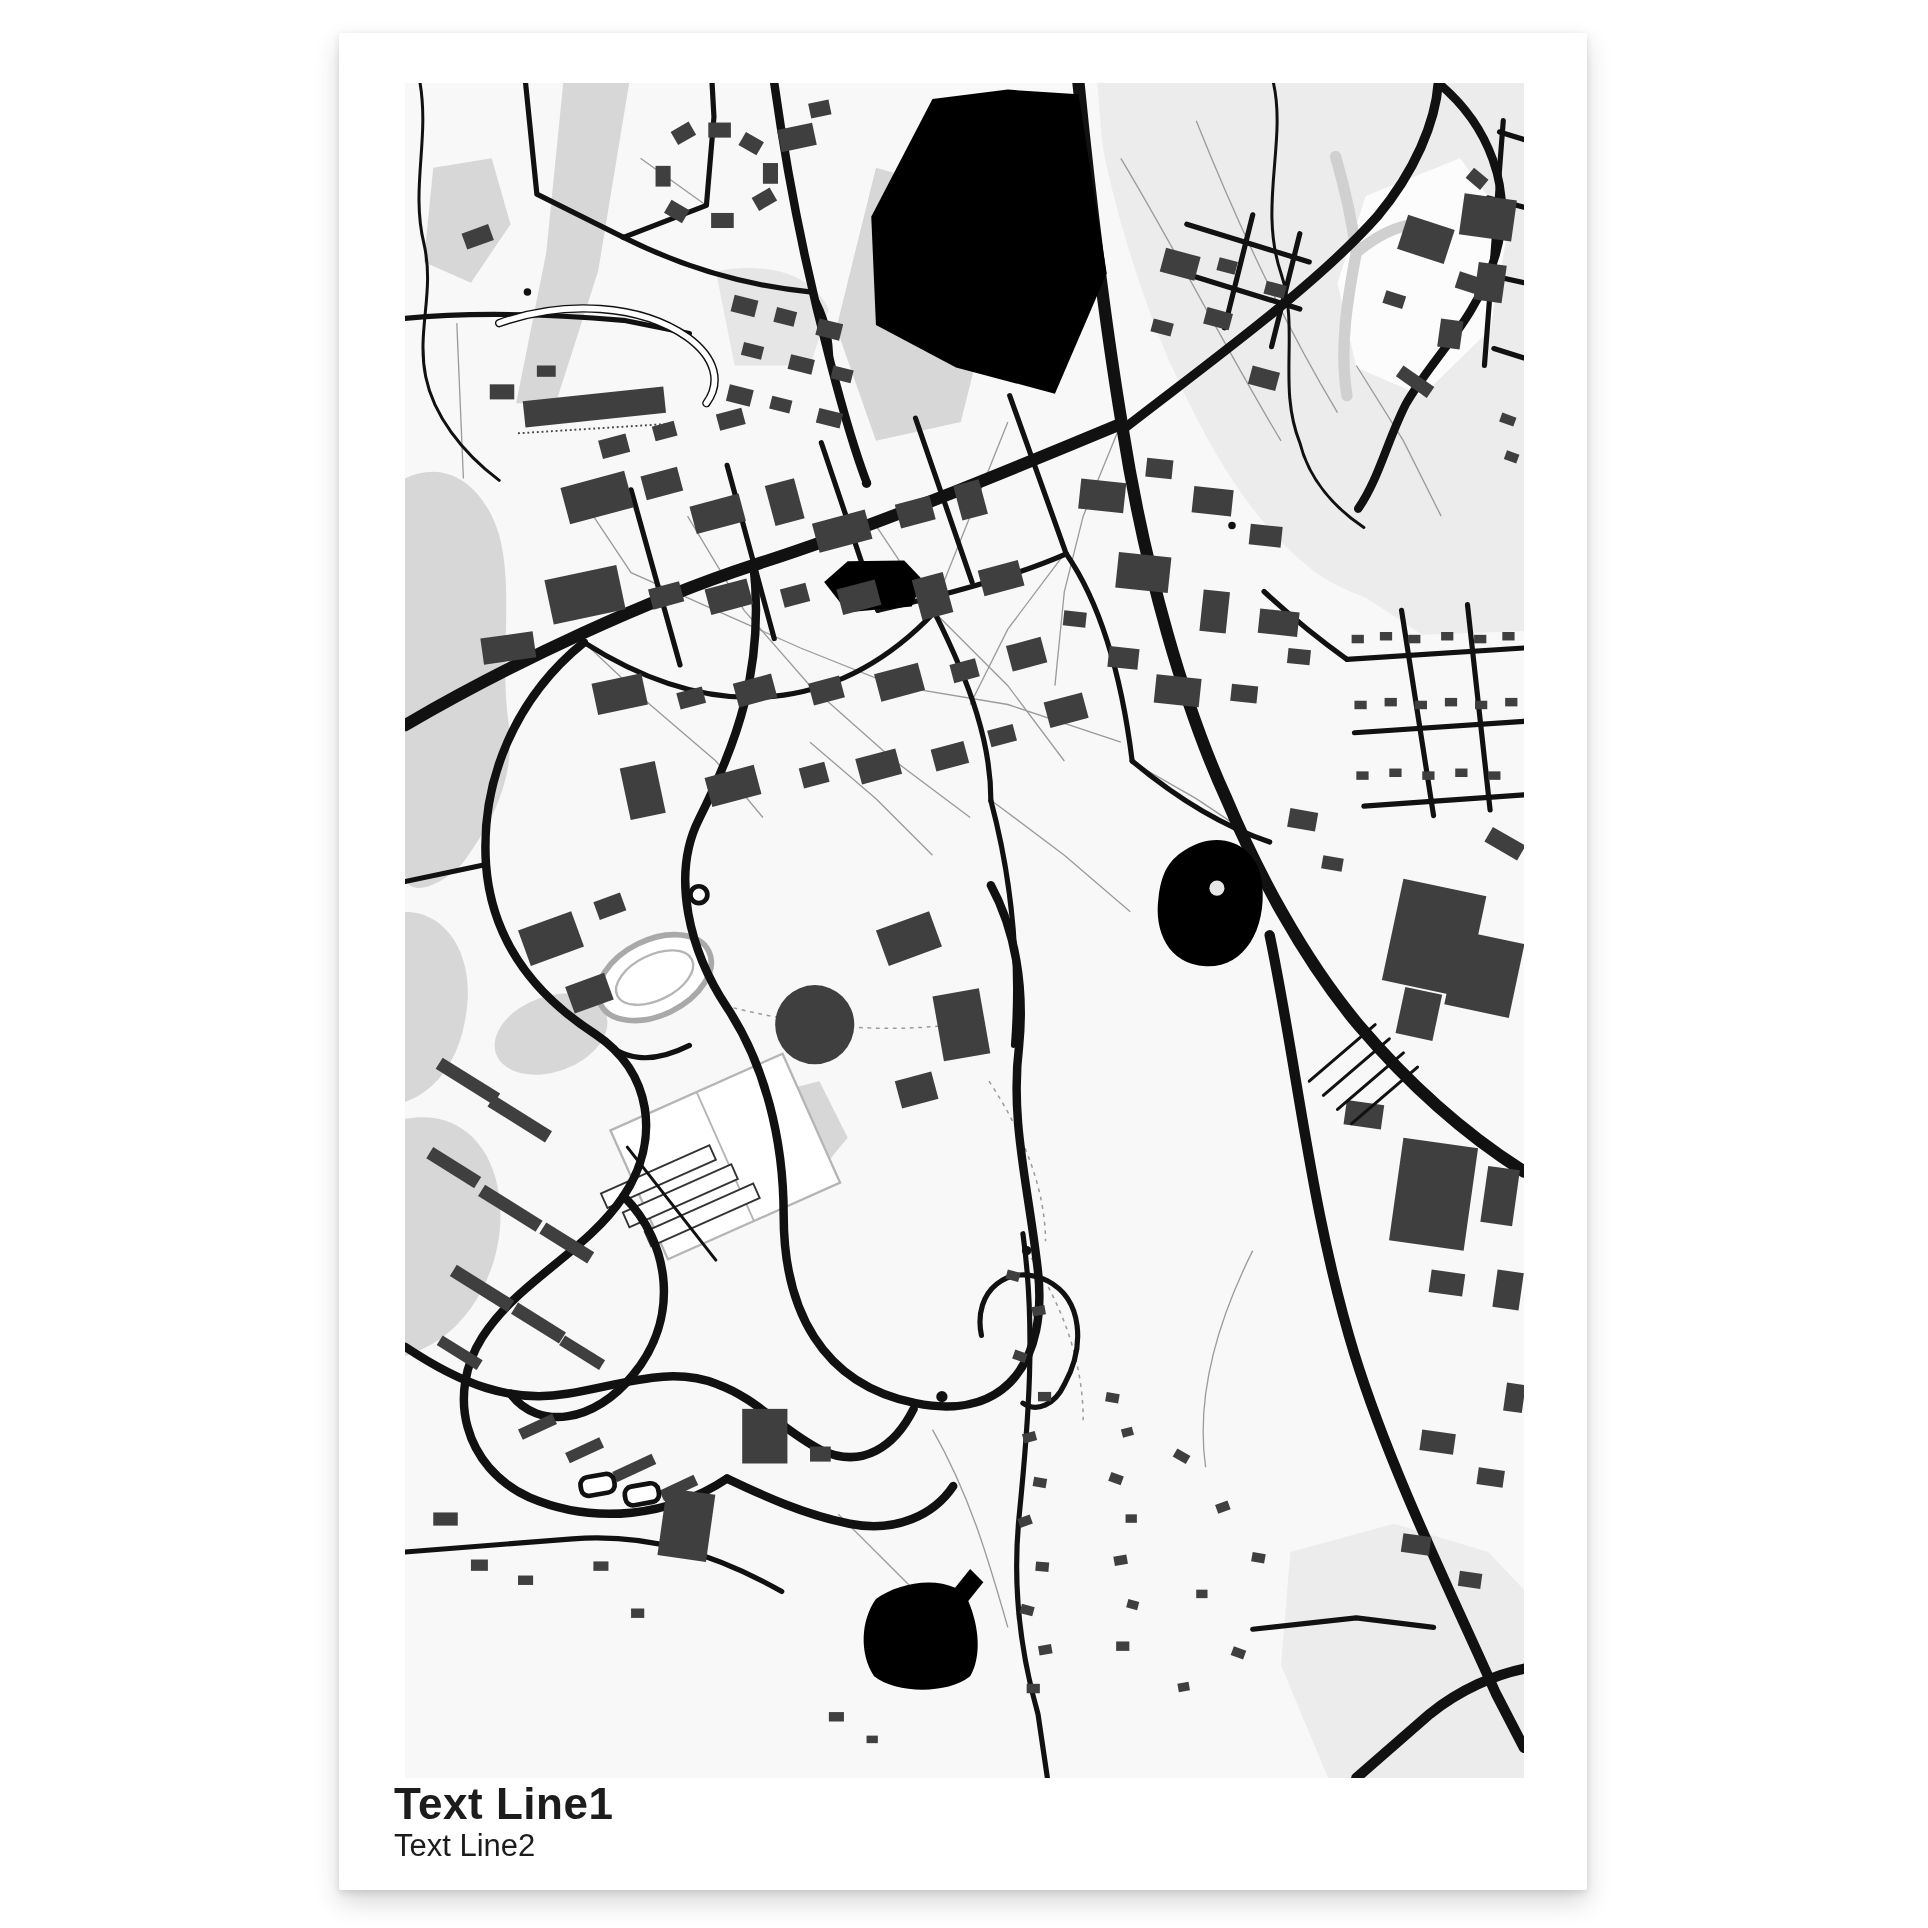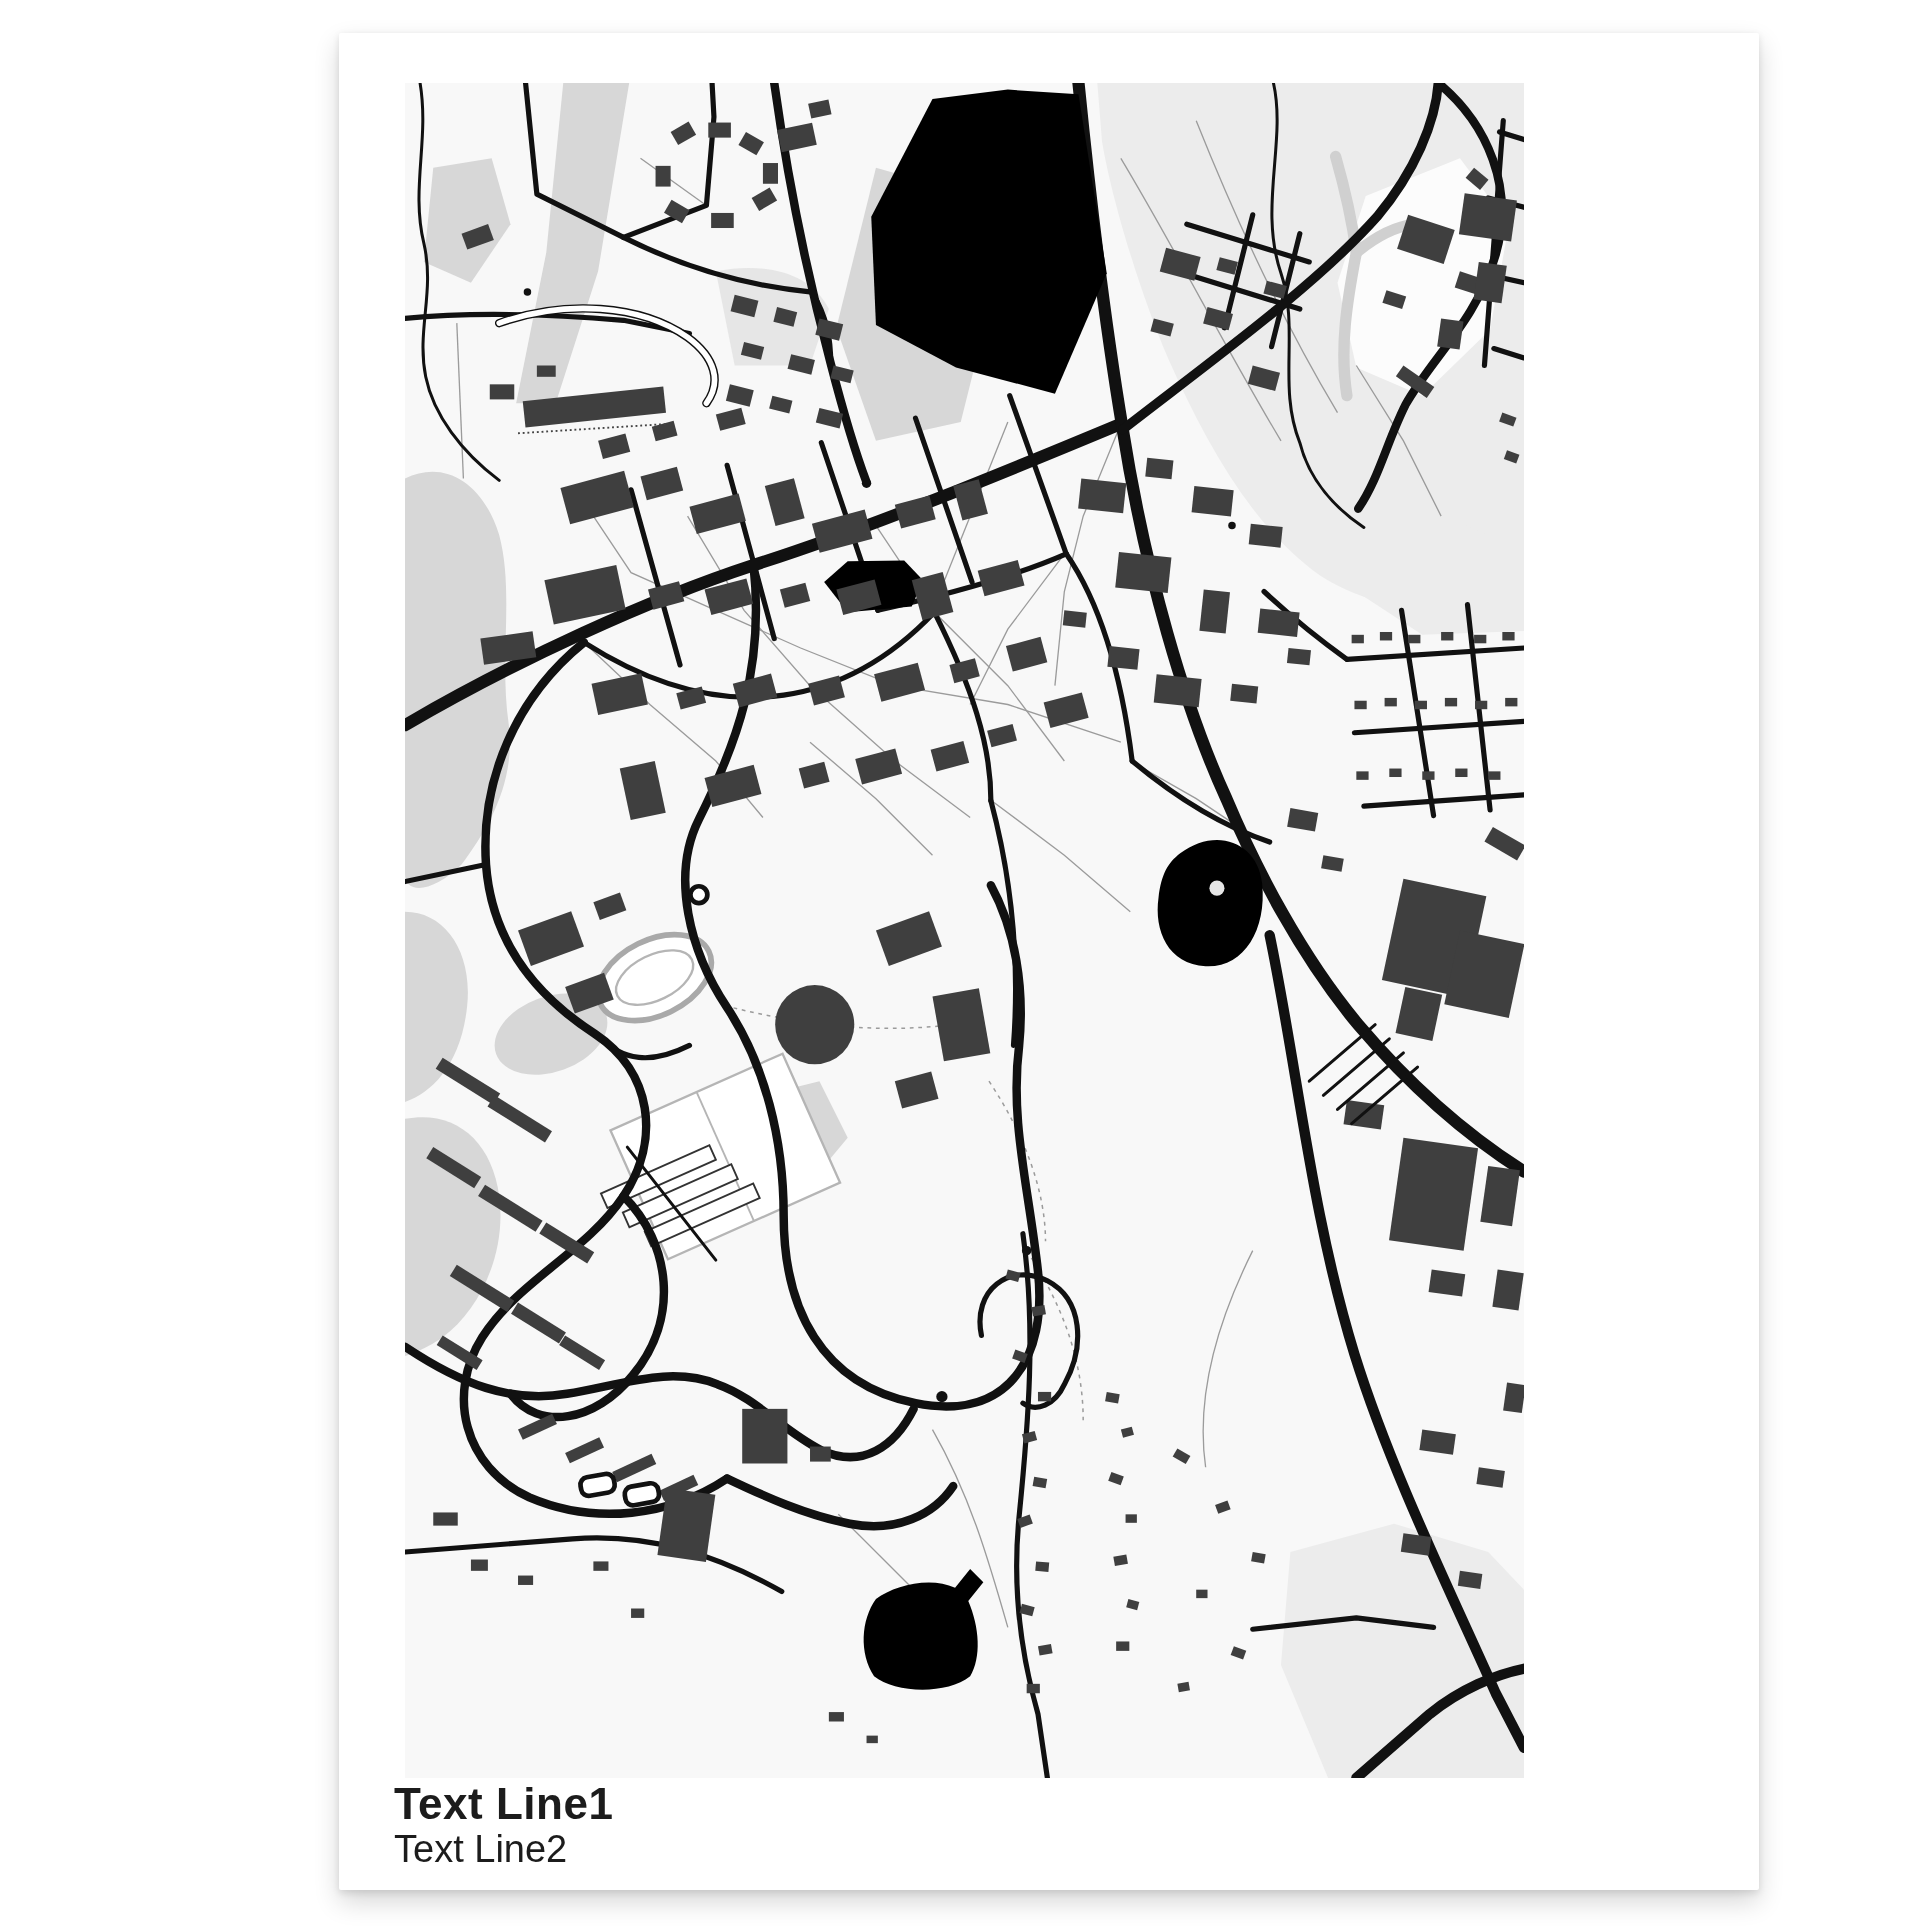--- a/index.html
+++ b/index.html
@@ -4,29 +4,29 @@
 <style>
   :root{
     --page-bg:#ffffff; --poster-bg:#ffffff; --map-bg:#f8f8f8;
     --park-light:#ececec; --park-mid:#d7d7d7; --stream-gray:#d0d0d0;
     --water:#000000; --road:#111111; --building:#3f3f3f;
     --path-gray:#9b9b9b; --field-outline:#b5b5b5; --text:#1c1c1c;
   }
   html,body{margin:0;padding:0;width:1928px;height:1928px;background:var(--page-bg);
     font-family:"Liberation Sans",sans-serif;}
   .stage{position:relative;width:1928px;height:1928px;overflow:hidden;}
-  .poster{position:absolute;left:339px;top:33px;width:1420px;height:1857px;
+  .poster{position:absolute;left:339px;top:33px;width:1248px;height:1857px;
     background:var(--poster-bg);border-radius:1.9px;
     box-shadow:0 11.3px 26px rgba(0,0,0,.16),0 2.8px 7.5px rgba(0,0,0,.10);}
   .map-frame{position:absolute;left:66px;top:50px;width:1119px;height:1695px;
     background:var(--map-bg);overflow:hidden;}
   .map-frame svg{display:block;width:100%;height:100%;}
   .caption{position:absolute;left:55px;top:1748px;}
   .caption .t1{font-size:44px;font-weight:700;color:var(--text);line-height:1.04;letter-spacing:0.5px;}
-  .caption .t2{font-size:38px;font-weight:400;color:var(--text);line-height:1.1;margin-top:1.9px;}
+  .caption .t2{font-size:31px;font-weight:400;color:var(--text);line-height:1.1;margin-top:1.9px;}
 
   
   .park{fill:var(--park-light);stroke:none;}
   .parkm{fill:var(--park-mid);stroke:none;}
   .white{fill:#fcfcfc;stroke:none;}
   .water{fill:var(--water);stroke:none;}
   .bld{fill:var(--building);stroke:none;}
   .r1{fill:none;stroke:var(--road);stroke-width:13;stroke-linecap:round;stroke-linejoin:round;}
   .r2{fill:none;stroke:var(--road);stroke-width:9;stroke-linecap:round;stroke-linejoin:round;}
   .r3{fill:none;stroke:var(--road);stroke-width:5.5;stroke-linecap:round;stroke-linejoin:round;}

